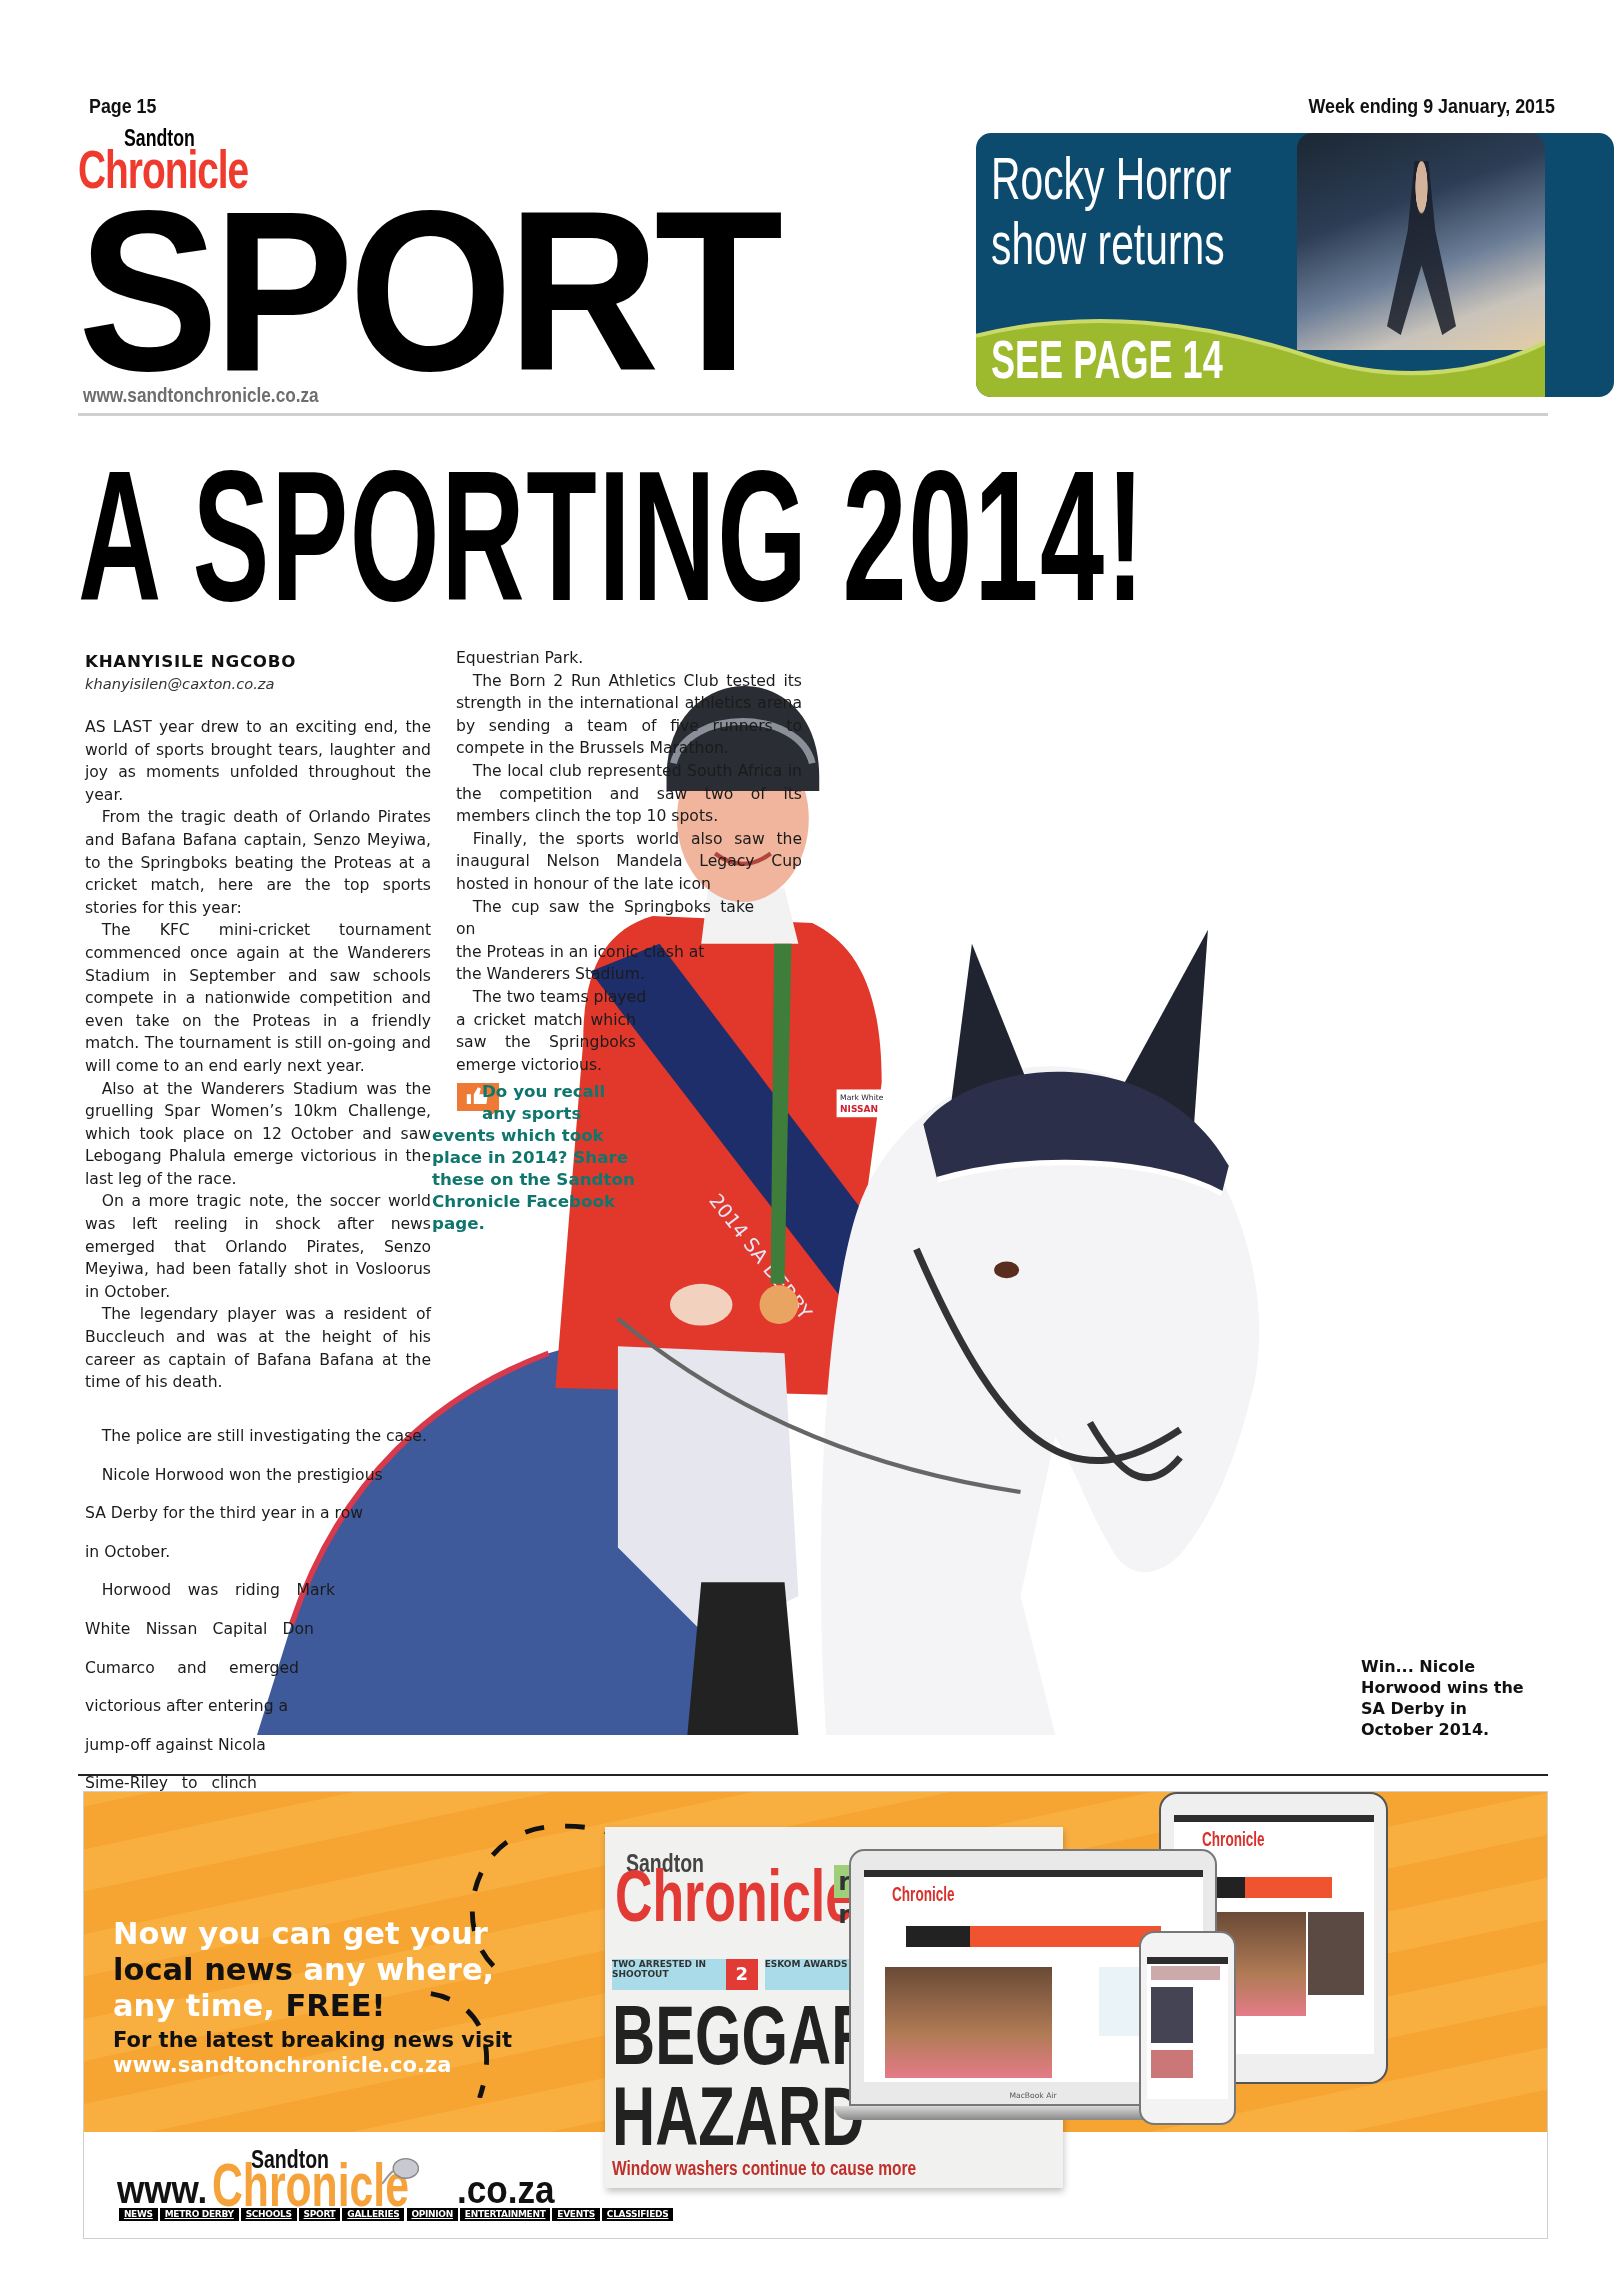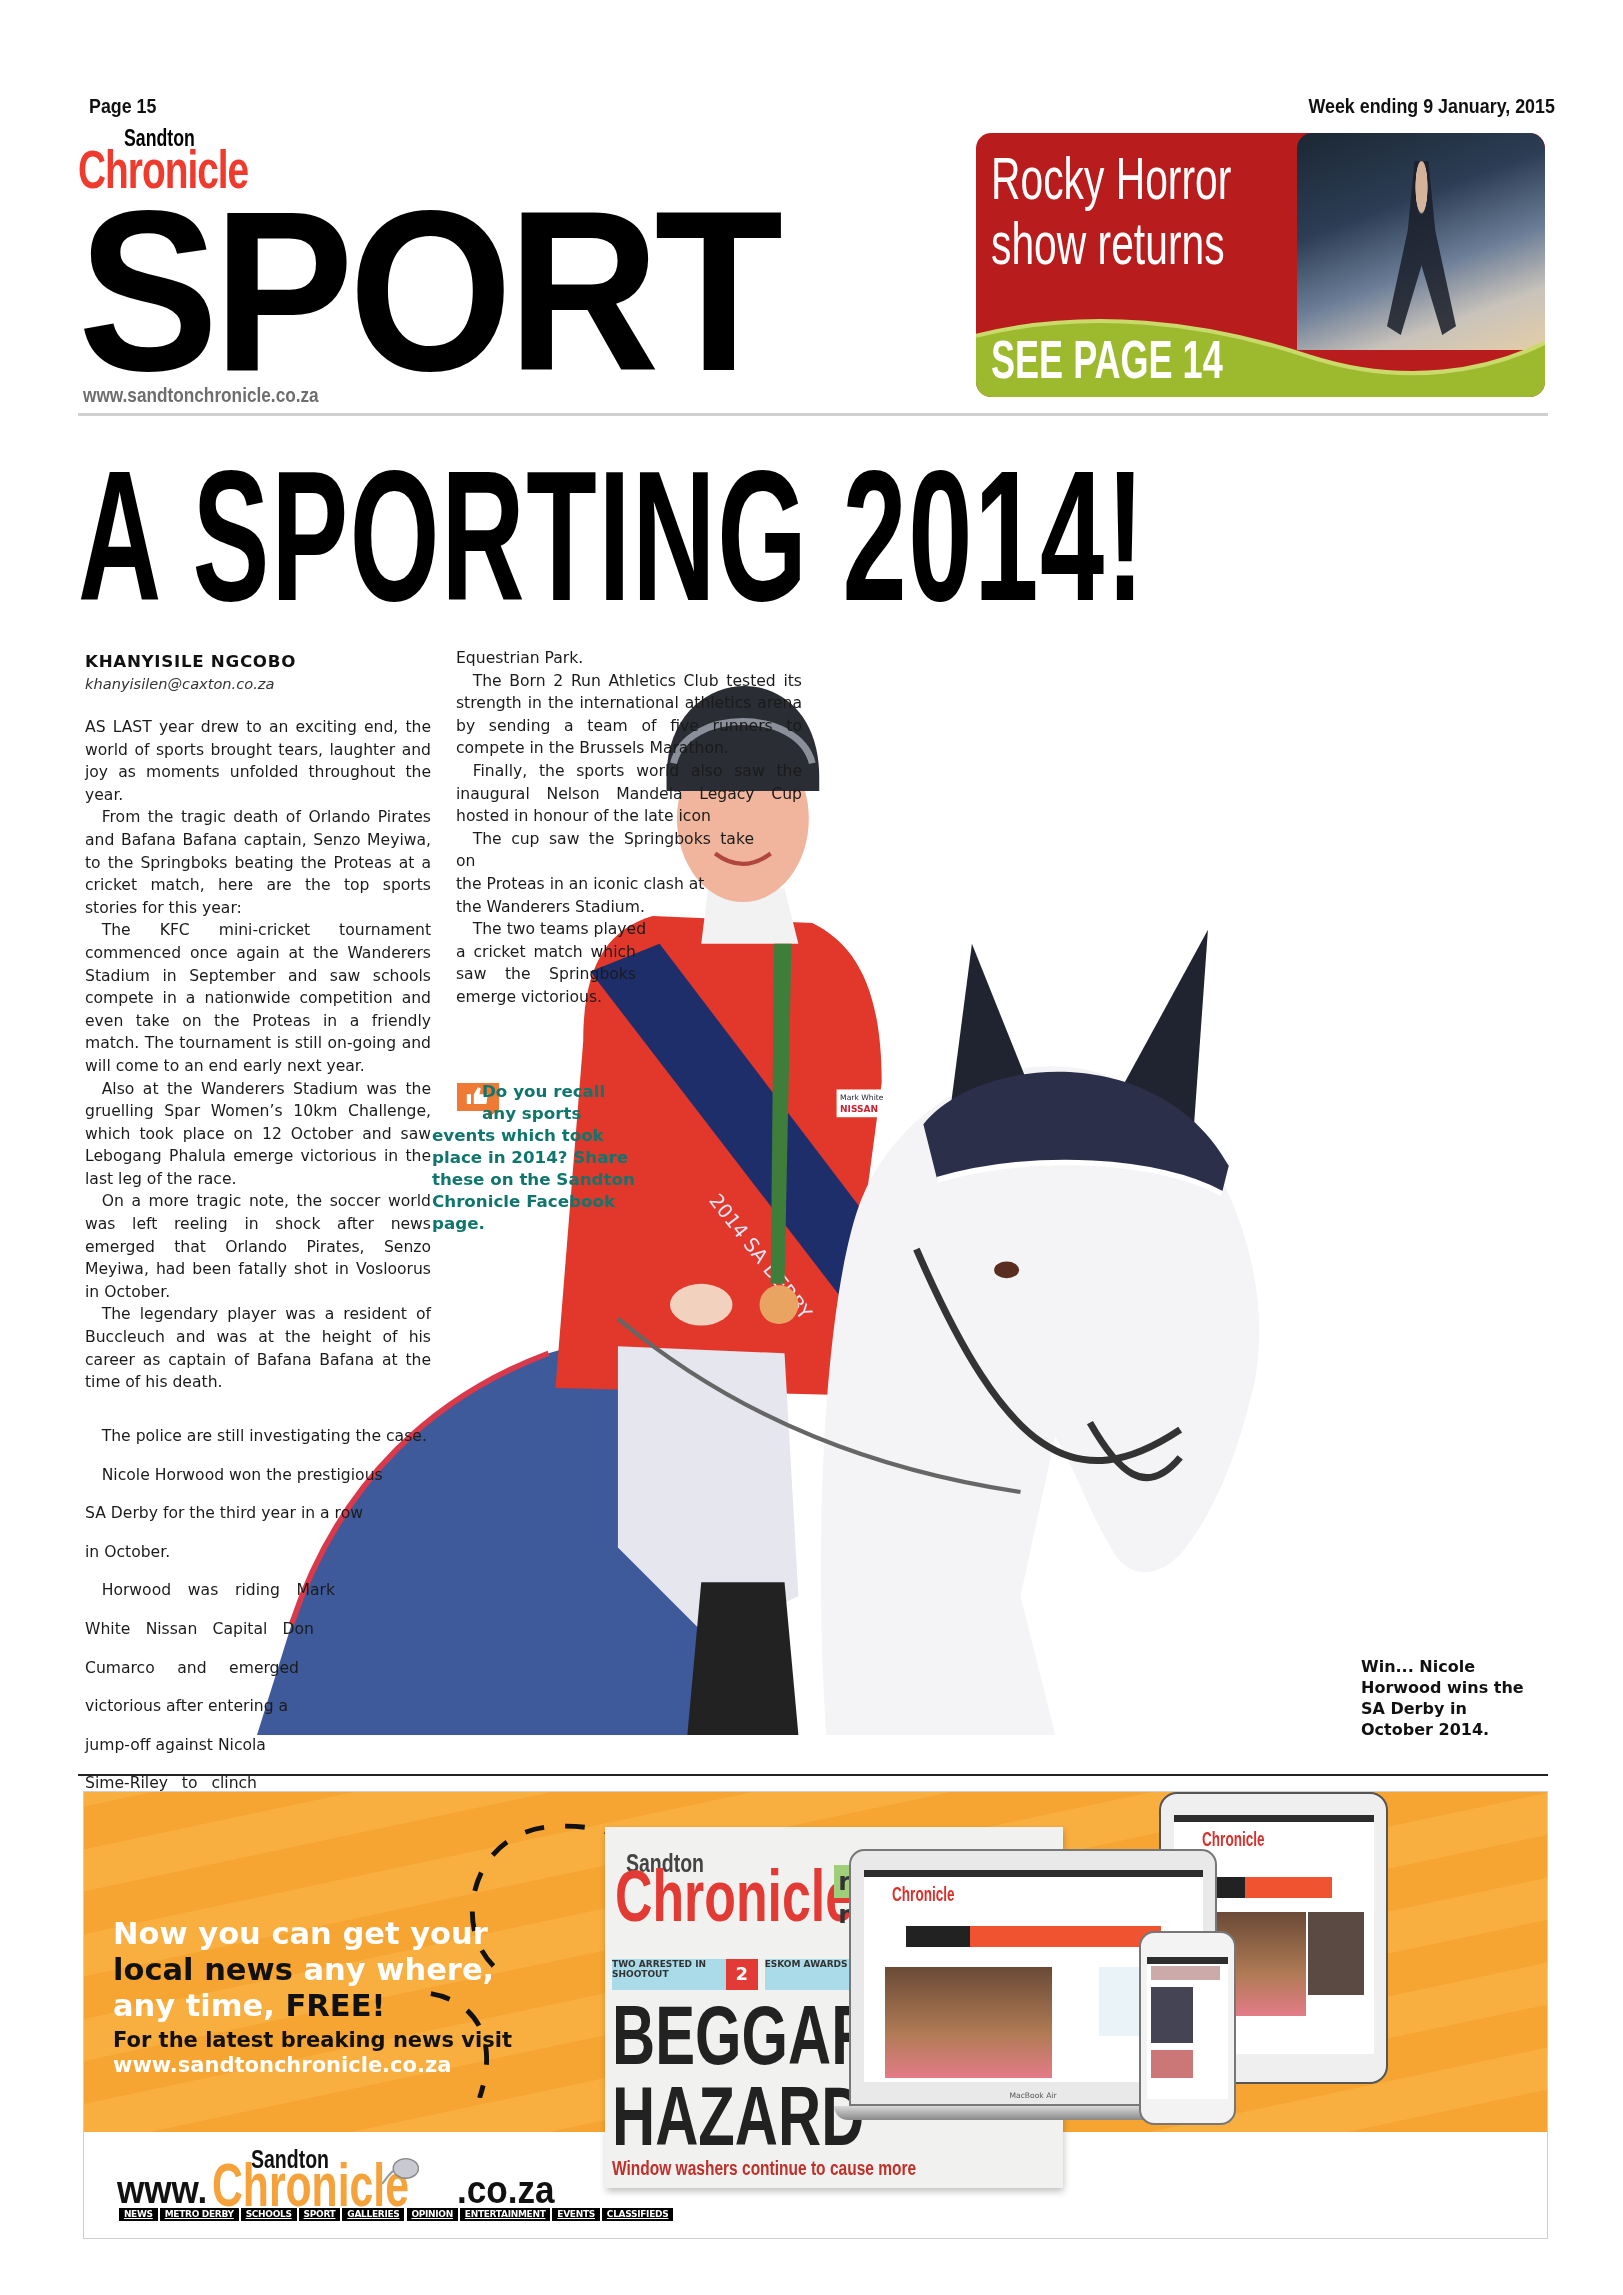--- a/index.html
+++ b/index.html
@@ -14,21 +14,21 @@
 
   .masthead-small { left: 124px; top: 125px; font: bold 23.6px "Liberation Sans", sans-serif; transform: scaleX(0.75); transform-origin: left; color: #000; }
   .masthead-big { left: 78px; top: 132px; font: bold 54px "Liberation Sans", sans-serif; color: #ee3b2e; letter-spacing: -1.4px; transform: scaleX(0.72); transform-origin: left; line-height: 1; }
 
   .sport-title { left: 78px; top: 177px; font: bold 229px "Liberation Sans", sans-serif; color: #000; line-height: 1; transform: scaleX(0.92); transform-origin: left; letter-spacing: -5.6px; }
   .site-url { left: 83px; top: 383px; font: bold 21px "Liberation Sans", sans-serif; color: #6e6e6e; transform: scaleX(0.82); transform-origin: left; }
 
   .header-rule { left: 78px; top: 413px; width: 1470px; height: 2.8px; background: #cfcfcf; }
 
   
-  .promo { left: 976px; top: 133px; width: 569px; height: 264px; border-radius: 15.3px; overflow: hidden; background: #b91c1c; }
+  .promo { left: 976px; top: 133px; width: 638px; height: 264px; border-radius: 15.3px; overflow: hidden; background: #0c4a6e; }
   .promo-photo { position: absolute; left: 321px; top: 0; width: 248px; height: 217px; background: linear-gradient(160deg, #1b2733 0%, #2c3d55 35%, #6d7f98 60%, #c9c3bb 80%, #e4cda6 100%); border-radius: 15.3px 15.3px 0 0; }
   .promo-figure { position: absolute; left: 90px; top: 28px; width: 69px; height: 174px; background: radial-gradient(ellipse at 50% 15%, #f2c8a8 0 12%, transparent 13%), linear-gradient(#1a1f2a, #1a1f2a); clip-path: polygon(40% 0, 60% 0, 70% 40%, 100% 95%, 80% 100%, 50% 60%, 20% 100%, 0 95%, 30% 40%); opacity: 0.85; }
   .promo-title { position: absolute; left: 15.3px; top: 14px; font: 60px "Liberation Sans Narrow", "Liberation Sans", sans-serif; color: #ffffff; line-height: 1.08; transform: scaleX(0.68); transform-origin: left; white-space: nowrap; }
   .promo-wave { position: absolute; left: 0; top: 182px; width: 569px; height: 90px; }
   .promo-cta { position: absolute; left: 15.3px; top: 196px; font: bold 53px "Liberation Sans", sans-serif; color: #ffffff; transform: scaleX(0.68); transform-origin: left; white-space: nowrap; }
 
   
   .headline { left: 78px; top: 443px; font: bold 186px "Liberation Sans", sans-serif; color: #000; line-height: 1; transform: scaleX(0.62); transform-origin: left; white-space: nowrap; letter-spacing: 2.8px; }
 
   
@@ -195,20 +195,21 @@
   <p style="width:160px;text-indent:0">the derby again.</p>
   <p style="width:146px;text-align-last:justify">The class was</p>
   <p style="width:132px;text-indent:0">held in the Bob</p>
   <p style="width:121px;text-indent:0">Charter Arena</p>
   <p style="width:111px;text-indent:0;text-align-last:justify">at Kyalami</p>
 </div>
 
 <div class="abs col col2">
   <p class="first">Equestrian Park.</p>
   <p>The Born 2 Run Athletics Club tested its strength in the international athletics arena by sending a team of five runners to compete in the Brussels Marathon.</p>
+  <p>The local club represented South Africa in the competition and saw two of its members clinch the top 10 spots.</p>
   <p>Finally, the sports world also saw the inaugural Nelson Mandela Legacy Cup hosted in honour of the late icon</p>
   <p style="width:298px">The cup saw the Springboks take on</p>
   <p style="width:278px;text-indent:0">the Proteas in an iconic clash at</p>
   <p style="width:264px;text-indent:0">the Wanderers Stadium.</p>
   <p style="width:194px">The two teams played</p>
   <p style="width:180px;text-indent:0;text-align-last:justify">a cricket match which</p>
   <p style="width:180px;text-indent:0;text-align-last:justify">saw the Springboks</p>
   <p style="width:180px;text-indent:0">emerge victorious.</p>
 </div>
 

